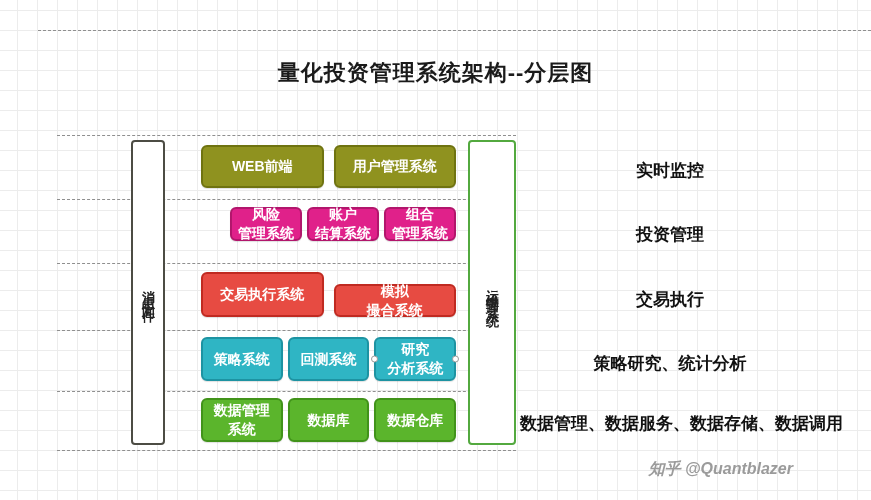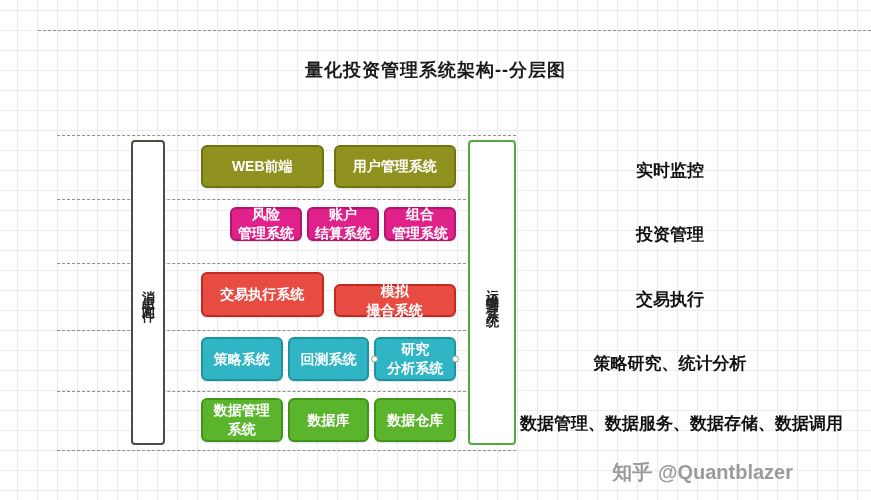--- a/index.html
+++ b/index.html
@@ -10,21 +10,21 @@
     position:relative; width:871px; height:500px; background:#ffffff; overflow:hidden;
     background-image:
       linear-gradient(#ececec 1px, transparent 1px),
       linear-gradient(90deg, #ececec 1px, transparent 1px);
     background-size:20px 20px;
     background-position:-3px -10px;
   }
 
   .title {
     position:absolute; top:58px; left:0; width:100%;
-    text-align:center; font-size:18px; font-weight:bold; color:#1a1a1a;
+    text-align:center; font-size:22px; font-weight:bold; color:#1a1a1a;
     letter-spacing:1px;
   }
 
   .hline { position:absolute; height:0; border-top:1px dashed #8f8f8f; }
   .hline.full  { left:38px;  right:0;      top:30px;  }
   .hline.sep1  { left:57px;  width:459px;  top:135px; }
   .hline.sep2  { left:57px;  width:459px;  top:199px; }
   .hline.sep3  { left:57px;  width:459px;  top:263px; }
   .hline.sep4  { left:57px;  width:459px;  top:330px; }
   .hline.sep5  { left:57px;  width:459px;  top:391px; }
@@ -72,21 +72,21 @@
     white-space:nowrap;
   }
   .anno1 { top:159px; }
   .anno2 { top:223px; }
   .anno3 { top:288px; }
   .anno4 { top:352px; }
   .anno5 { top:412px; }
 
   .watermark {
     position:absolute; top:459px; right:78px;
-    font-size:20px; font-weight:bold; color:#9b9b9b; white-space:nowrap;
+    font-size:16px; font-weight:bold; color:#9b9b9b; white-space:nowrap;font-style:italic;
   }
 </style>
 </head>
 <body>
 
 <div class="canvas">
 
   <div class="title">量化投资管理系统架构--分层图</div>
 
   <div class="hline full"></div>

